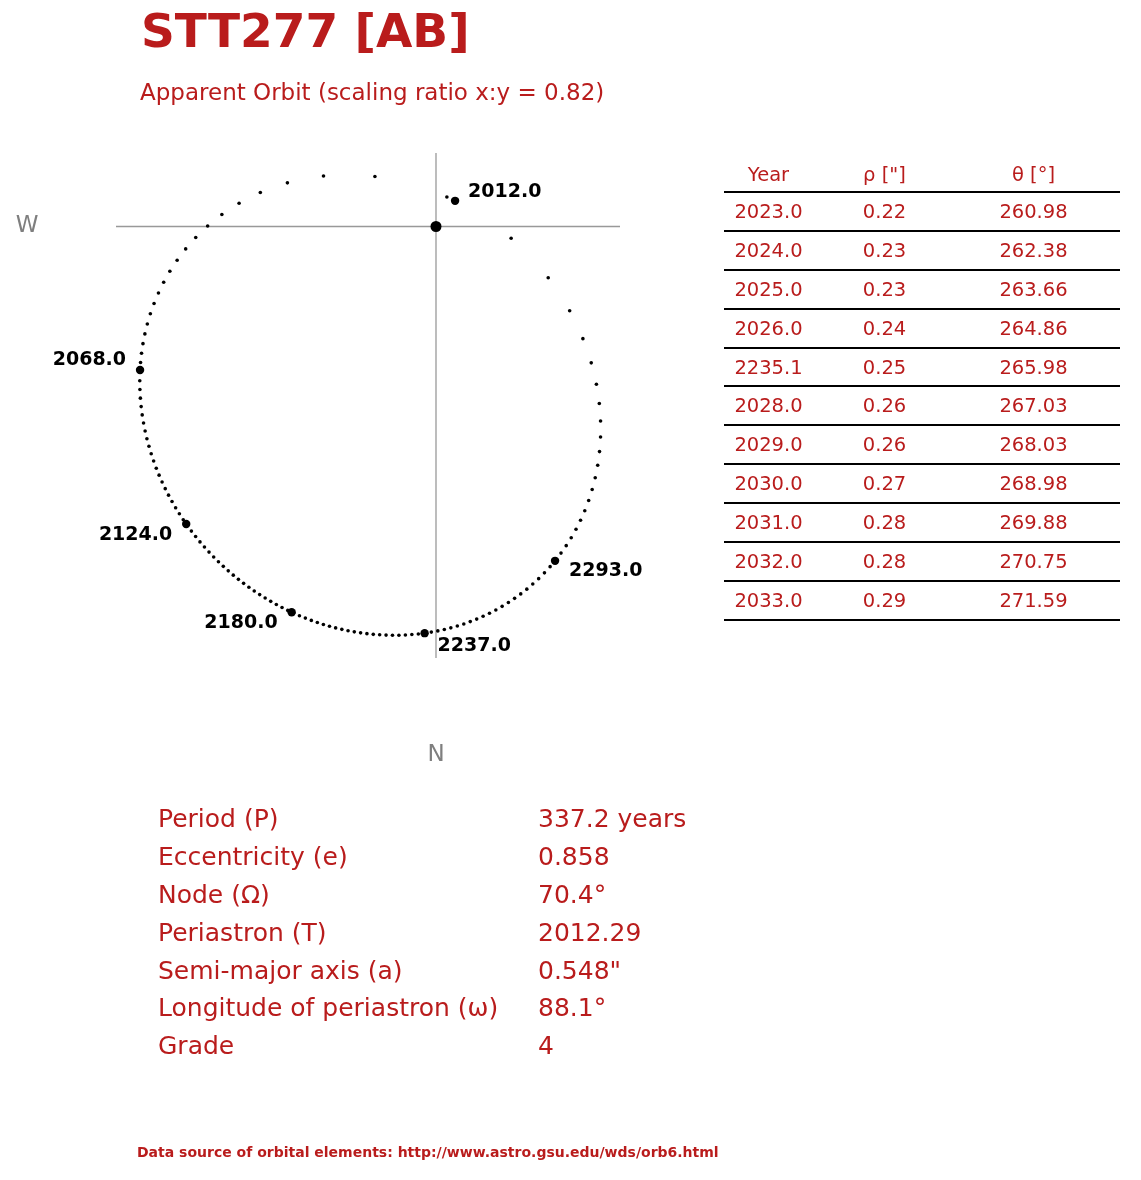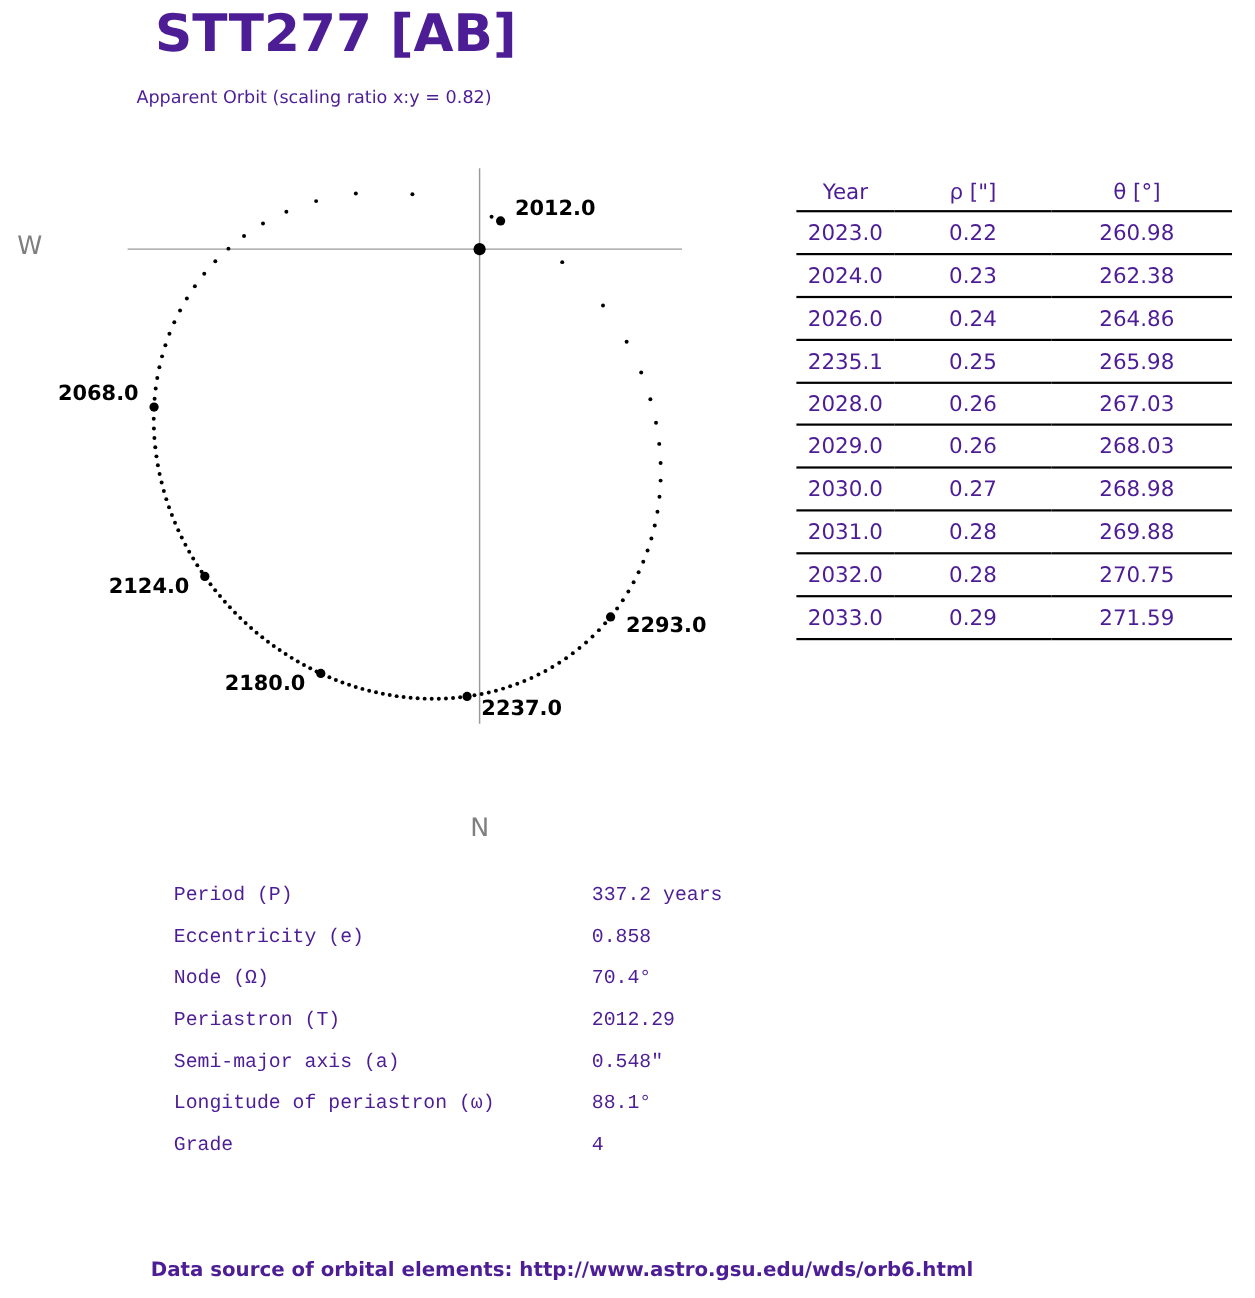--- a/index.html
+++ b/index.html
@@ -1,41 +1,41 @@
 <!DOCTYPE html>
 <html><head>
 <meta charset="utf-8">
 <style>
   html,body{margin:0;padding:0;background:#fff;}
   .page{position:relative;width:1141px;height:1180px;background:#fff;overflow:hidden;
-        font-family:"DejaVu Sans","Liberation Sans",sans-serif;color:#4c1d95;}
+        font-family:"DejaVu Sans","Liberation Sans",sans-serif;color:#b91c1c;}
   .title{position:absolute;left:141px;top:5px;font-size:47px;font-weight:bold;line-height:1.1;white-space:nowrap;}
-  .subtitle{position:absolute;left:124px;top:80px;font-size:16px;line-height:1.1;white-space:nowrap;}
+  .subtitle{position:absolute;left:140px;top:80px;font-size:23px;line-height:1.1;white-space:nowrap;}
   svg.plot{position:absolute;left:0;top:0;width:1141px;height:1180px;pointer-events:none;}
   .orbit-dot{fill:#000;}
   .axisline{stroke:#999;stroke-width:1.3;}
   .compass{fill:#7f7f7f;font-size:23px;}
   .epoch-label{font-size:19px;font-weight:bold;fill:#000;}
 
   table.eph{position:absolute;left:724px;top:157px;border-collapse:collapse;table-layout:fixed;}
   table.eph th,table.eph td{border-bottom:2px solid #000;font-weight:normal;text-align:center;
         font-size:19.5px;padding:0;white-space:nowrap;}
   table.eph th{height:34px;}
   table.eph td{height:36.9px;}
   table.eph .c1{width:89px;}
   table.eph .c2{width:143px;}
   table.eph .c3{width:164px;}
   table.eph th:last-child,table.eph td:last-child{padding-right:9px;}
 
   .elements{position:absolute;left:158px;top:802px;width:950px;}
-  .el-row{position:relative;height:37.9px;font-size:18px;font-family:Liberation Mono, monospace;}
+  .el-row{position:relative;height:37.9px;font-size:25px;}
   .el-label{position:absolute;left:0;top:2px;white-space:nowrap;}
   .el-value{position:absolute;left:380px;top:2px;white-space:nowrap;}
   .el-note{position:absolute;left:604px;top:2px;white-space:nowrap;}
-  .footer{position:absolute;left:137px;top:1144px;font-size:18px;font-weight:bold;white-space:nowrap;}
+  .footer{position:absolute;left:137px;top:1144px;font-size:14px;font-weight:bold;white-space:nowrap;}
 </style>
 </head>
 <body>
 
 <div class="page">
 
   <div class="title">STT277 [AB]</div>
   <div class="subtitle">Apparent Orbit (scaling ratio x:y = 0.82)</div>
 
   <svg class="plot" viewBox="0 0 1141 1180" xmlns="http://www.w3.org/2000/svg">
@@ -202,20 +202,25 @@
           <td>2023.0</td>
           <td>0.22</td>
           <td>260.98</td>
         </tr>
         <tr>
           <td>2024.0</td>
           <td>0.23</td>
           <td>262.38</td>
         </tr>
         <tr>
+          <td>2025.0</td>
+          <td>0.23</td>
+          <td>263.66</td>
+        </tr>
+        <tr>
           <td>2026.0</td>
           <td>0.24</td>
           <td>264.86</td>
         </tr>
         <tr>
           <td>2235.1</td>
           <td>0.25</td>
           <td>265.98</td>
         </tr>
         <tr>

